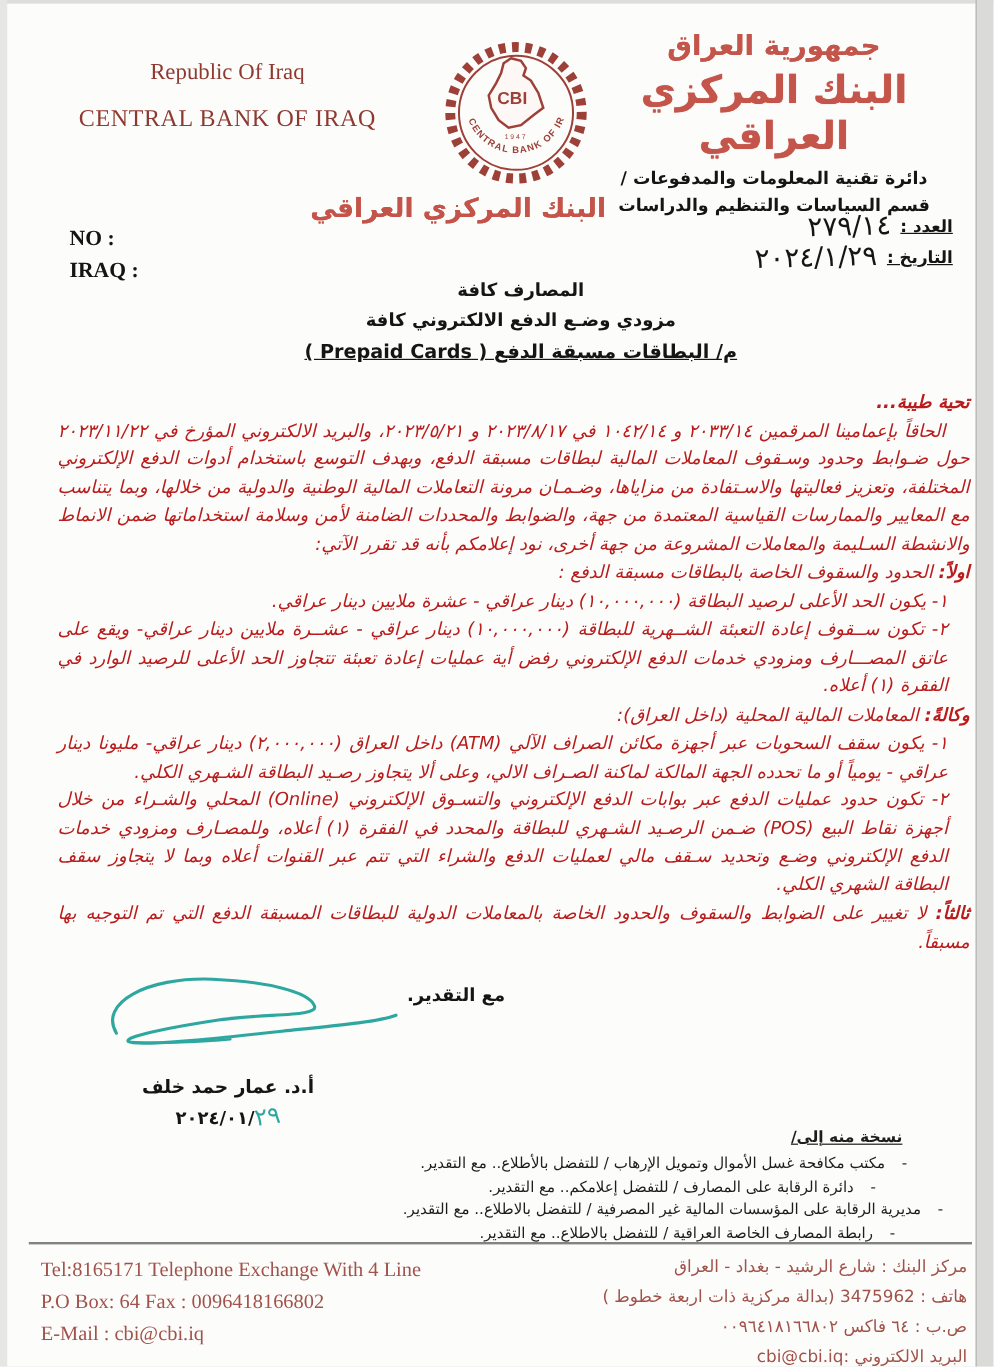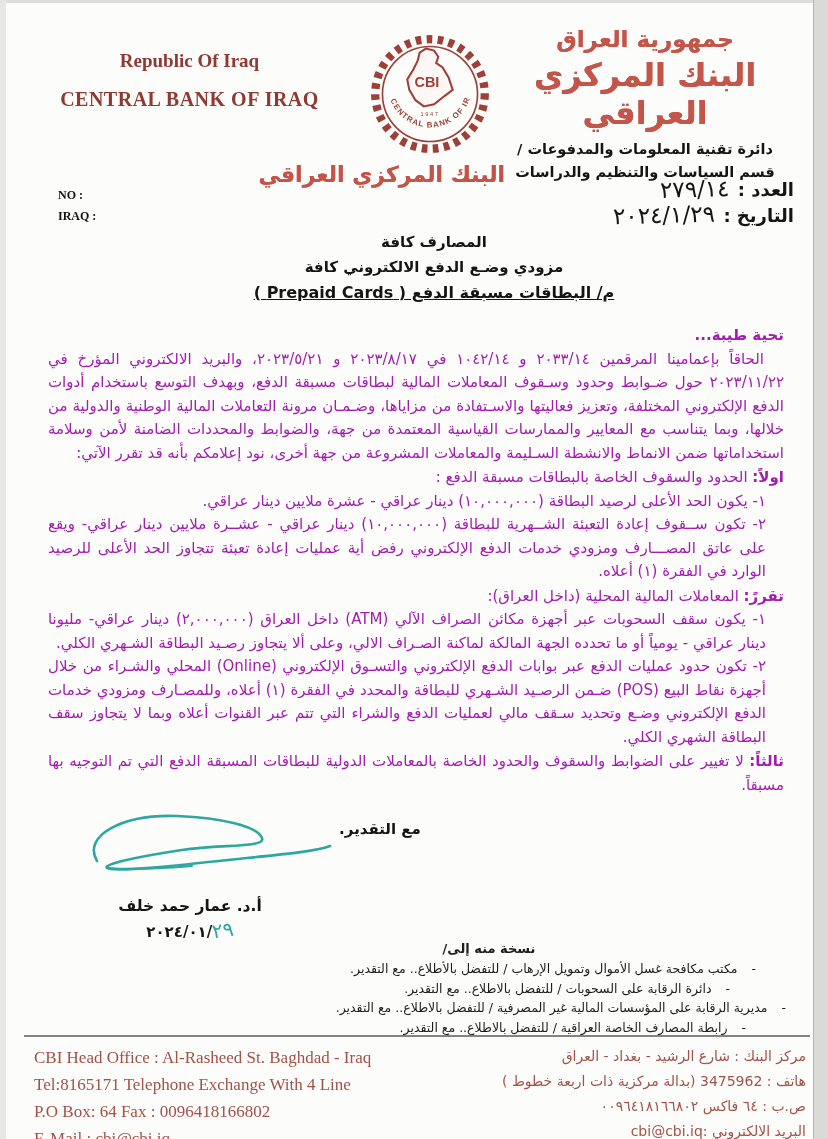--- a/index.html
+++ b/index.html
@@ -8,65 +8,65 @@
     position:relative; width:828px; height:1139px; margin:0 auto;
     background:#fcfcfa; overflow:hidden;
     font-family:"DejaVu Sans", sans-serif; color:#151515;
   }
   .edge-right { position:absolute; right:0; top:0; width:15px; height:100%; background:#dadad8; border-left:1.5px solid #b5b5b3; }
   .edge-left  { position:absolute; left:0; top:0; width:6px; height:100%; background:#e6e6e4; }
   .edge-top   { position:absolute; left:0; top:0; width:100%; height:3px; background:#dedddb; }
 
   
   .hdr-left { position:absolute; left:52px; top:50px; width:275px; text-align:center;
-              color:#8e3a32; font-family:"Liberation Serif", serif; font-weight:bold; }
+              color:#8e3a32; font-family:"Liberation Serif", serif; font-weight:normal; }
   .hdr-left .l1 { font-size:19px; margin-bottom:16px; }
   .hdr-left .l2 { font-size:20px; letter-spacing:.5px; }
 
   .seal { position:absolute; left:355px; top:32px; width:150px; text-align:center; }
   .seal-callig { margin-top:2px; direction:rtl; color:#c4544a; font-weight:bold; font-size:22px; white-space:nowrap; text-shadow:0 0 .4px #c4544a; }
 
   .hdr-right { position:absolute; right:28px; top:26px; width:310px; text-align:center; direction:rtl; }
   .hdr-right .c1 { color:#c4554b; font-size:23px; font-weight:bold; text-shadow:0 0 .5px #c4554b; margin-bottom:4px; }
   .hdr-right .c2 { color:#c4554b; font-size:32px; font-weight:bold; text-shadow:0 0 .6px #c4554b; margin-bottom:6px; }
   .hdr-right .d1, .hdr-right .d2 { font-size:14.5px; font-weight:bold; line-height:23px; }
 
   
-  .ref-left { position:absolute; left:58px; top:188px; font-family:"Liberation Serif", serif; font-weight:bold; font-size:12px; color:#141414; }
+  .ref-left { position:absolute; left:58px; top:188px; font-family:"Liberation Serif", serif; font-weight:bold; font-size:18px; color:#141414; }
   .ref-left div { margin-bottom:6px; }
   .ref-right { position:absolute; right:34px; top:176px; width:300px; direction:rtl; }
   .ref-row { display:flex; align-items:center; gap:8px; justify-content:flex-start; }
-  .ref-row .lbl { font-size:18px; font-weight:bold; }
+  .ref-row .lbl { font-size:14px; font-weight:bold;text-decoration:underline; }
   .ref-row .hand { font-size:23px; letter-spacing:2px; transform:rotate(-1.5deg); font-weight:500; }
 
   
   .addr { position:absolute; left:180px; right:140px; top:233px; text-align:center; direction:rtl; font-weight:bold; }
   .addr .a1 { font-size:15px; margin-bottom:7px; }
   .addr .a2 { font-size:15px; margin-bottom:7px; }
   .addr .subj { font-size:16px; text-decoration:underline; }
 
   
-  .body { position:absolute; right:44px; left:48px; top:324px; direction:rtl;
-          font-size:15px; line-height:23.5px; text-align:justify; color:#a21caf; }
+  .body { position:absolute; right:20px; left:48px; top:324px; direction:rtl;
+          font-size:15px; line-height:23.5px; text-align:justify; color:#b91c1c;font-style:italic; }
   .greeting { font-weight:bold; text-align:right; }
   .p1 { text-indent:20px; }
   .sec { margin-top:1px; }
   .sec .sl { font-weight:bold; }
   .item { padding-right:18px; }
   .closing { position:absolute; left:305px; top:820px; width:150px; text-align:center; font-weight:bold; font-size:15px; direction:rtl; }
 
   
   .sig { position:absolute; left:62px; top:806px; width:300px; }
   .sig-name, .sig-title { direction:rtl; text-align:center; width:200px; margin-left:28px; font-weight:bold; font-size:15.5px; line-height:24px; }
   .sig-date { width:200px; margin-left:28px; text-align:center; font-weight:bold; font-size:15px; direction:ltr; position:relative; }
   .sig-date .hand2 { color:#2fa7a1; font-size:20px; font-weight:500; display:inline-block; transform:rotate(-8deg); }
 
   
   .cc { position:absolute; right:42px; top:941px; width:560px; direction:rtl; font-size:12.5px; color:#1d1d1d; }
-  .cc-header { font-weight:bold; font-size:13px; margin-right:34px; margin-bottom:3px;text-align:center; }
+  .cc-header { font-weight:bold; text-decoration:underline; font-size:13px; margin-right:34px; margin-bottom:3px; }
   .cc-item { display:flex; gap:14px; line-height:19.5px; }
   .cc-item .dash { padding-right:30px; }
   .cc-item:nth-child(3) .dash { padding-right:56px; }
   .cc-item:nth-child(4) .dash { padding-right:0px; }
   .cc-item:nth-child(5) .dash { padding-right:40px; }
 
   
   .footer-line { position:absolute; left:24px; right:18px; top:1035px; border-top:2.5px solid #83837f; }
   .footer { position:absolute; left:34px; right:22px; top:1044px; display:flex; color:#a1524a; }
   .footer-en { width:53%; font-family:"Liberation Serif", serif; font-size:17px; line-height:27px; }
@@ -132,21 +132,21 @@
 
   <div class="body">
     <div class="greeting">تحية طيبة...</div>
     <div class="p1">الحاقاً بإعمامينا المرقمين ٢٠٣٣/١٤ و ١٠٤٢/١٤ في ٢٠٢٣/٨/١٧ و ٢٠٢٣/٥/٢١، والبريد الالكتروني المؤرخ في ٢٠٢٣/١١/٢٢ حول ضـوابط وحدود وسـقوف المعاملات المالية لبطاقات مسبقة الدفع، وبهدف التوسع باستخدام أدوات الدفع الإلكتروني المختلفة، وتعزيز فعاليتها والاسـتفادة من مزاياها، وضـمـان مرونة التعاملات المالية الوطنية والدولية من خلالها، وبما يتناسب مع المعايير والممارسات القياسية المعتمدة من جهة، والضوابط والمحددات الضامنة لأمن وسلامة استخداماتها ضمن الانماط والانشطة السـليمة والمعاملات المشروعة من جهة أخرى، نود إعلامكم بأنه قد تقرر الآتي:</div>
     <div class="sec">
       <span class="sl">اولاً:</span><span> الحدود والسقوف الخاصة بالبطاقات مسبقة الدفع :</span>
     </div>
     <div class="item">١- يكون الحد الأعلى لرصيد البطاقة (١٠,٠٠٠,٠٠٠) دينار عراقي - عشرة ملايين دينار عراقي.</div>
     <div class="item">٢- تكون ســقوف إعادة التعبئة الشــهرية للبطاقة (١٠,٠٠٠,٠٠٠) دينار عراقي - عشــرة ملايين دينار عراقي- ويقع على عاتق المصـــارف ومزودي خدمات الدفع الإلكتروني رفض أية عمليات إعادة تعبئة تتجاوز الحد الأعلى للرصيد الوارد في الفقرة (١) أعلاه.</div>
     <div class="sec">
-      <span class="sl">تقررً:</span><span> المعاملات المالية المحلية (داخل العراق):</span>
+      <span class="sl">وكالةً:</span><span> المعاملات المالية المحلية (داخل العراق):</span>
     </div>
     <div class="item">١- يكون سقف السحوبات عبر أجهزة مكائن الصراف الآلي (ATM) داخل العراق (٢,٠٠٠,٠٠٠) دينار عراقي- مليونا دينار عراقي - يومياً أو ما تحدده الجهة المالكة لماكنة الصـراف الالي، وعلى ألا يتجاوز رصـيد البطاقة الشـهري الكلي.</div>
     <div class="item">٢- تكون حدود عمليات الدفع عبر بوابات الدفع الإلكتروني والتسـوق الإلكتروني (Online) المحلي والشـراء من خلال أجهزة نقاط البيع (POS) ضـمن الرصـيد الشـهري للبطاقة والمحدد في الفقرة (١) أعلاه، وللمصـارف ومزودي خدمات الدفع الإلكتروني وضـع وتحديد سـقف مالي لعمليات الدفع والشراء التي تتم عبر القنوات أعلاه وبما لا يتجاوز سقف البطاقة الشهري الكلي.</div>
     <div class="sec">
       <span class="sl">ثالثاً:</span><span> لا تغيير على الضوابط والسقوف والحدود الخاصة بالمعاملات الدولية للبطاقات المسبقة الدفع التي تم التوجيه بها مسبقاً.</span>
     </div>
   </div>
 
   <div class="closing">مع التقدير.</div>
 
@@ -162,36 +162,35 @@
   </div>
 
   <div class="cc">
     <div class="cc-header">نسخة منه إلى/</div>
     <div class="cc-item">
       <span class="dash">-</span>
       <span>مكتب مكافحة غسل الأموال وتمويل الإرهاب / للتفضل بالأطلاع.. مع التقدير.</span>
     </div>
     <div class="cc-item">
       <span class="dash">-</span>
-      <span>دائرة الرقابة على السحوبات / للتفضل بالاطلاع.. مع التقدير.</span>
+      <span>دائرة الرقابة على المصارف / للتفضل إعلامكم.. مع التقدير.</span>
     </div>
     <div class="cc-item">
       <span class="dash">-</span>
       <span>مديرية الرقابة على المؤسسات المالية غير المصرفية / للتفضل بالاطلاع.. مع التقدير.</span>
     </div>
     <div class="cc-item">
       <span class="dash">-</span>
       <span>رابطة المصارف الخاصة العراقية / للتفضل بالاطلاع.. مع التقدير.</span>
     </div>
   </div>
 
   <div class="footer-line"></div>
   <div class="footer">
     <div class="footer-en">
-      <div>CBI Head Office : Al-Rasheed St. Baghdad - Iraq</div>
       <div>Tel:8165171 Telephone Exchange With 4 Line</div>
       <div>P.O Box: 64 Fax : 0096418166802</div>
       <div>E-Mail : cbi@cbi.iq</div>
     </div>
     <div class="footer-ar">
       <div>مركز البنك : شارع الرشيد - بغداد - العراق</div>
       <div>هاتف : 3475962 (بدالة مركزية ذات اربعة خطوط )</div>
       <div>ص.ب : ٦٤ فاكس ٠٠٩٦٤١٨١٦٦٨٠٢</div>
       <div>البريد الالكتروني :cbi@cbi.iq</div>
     </div>

